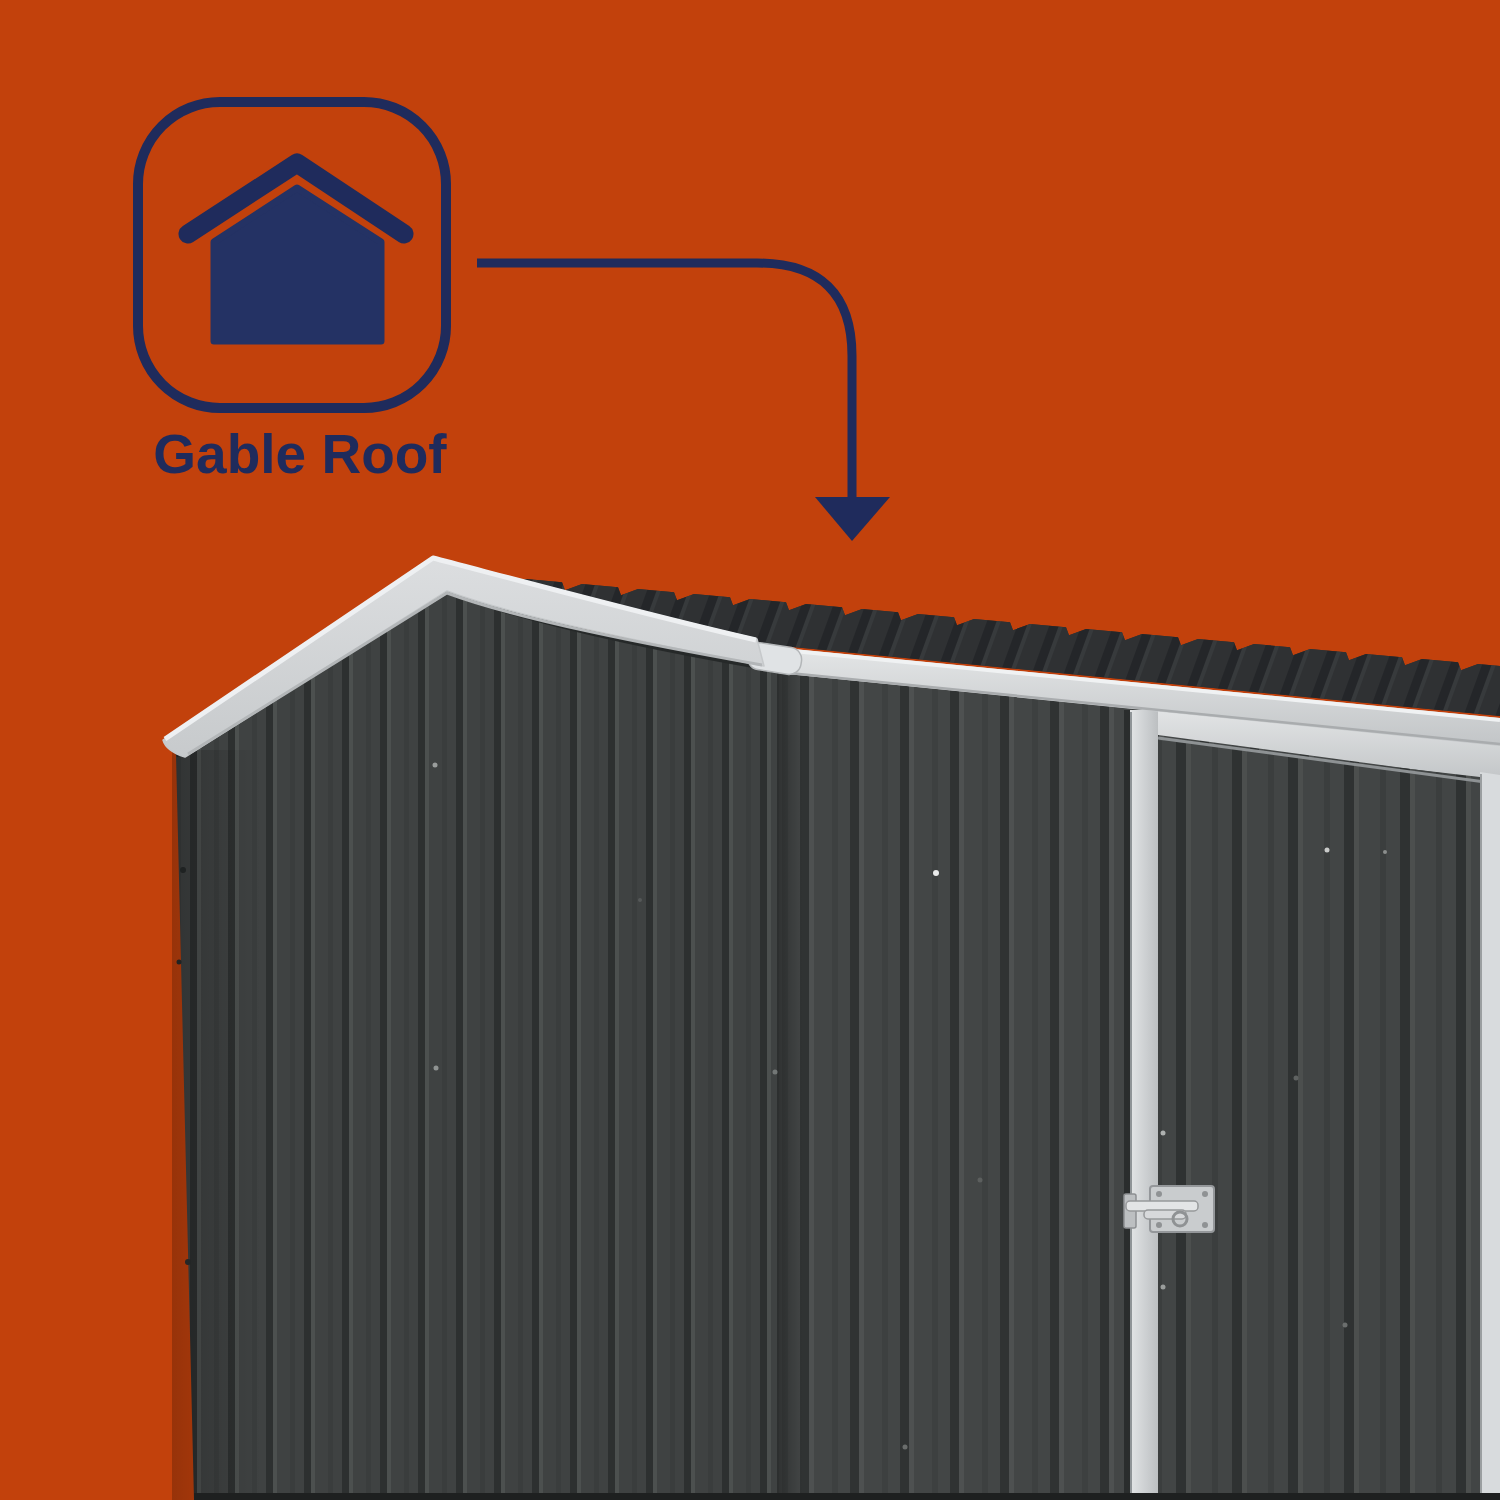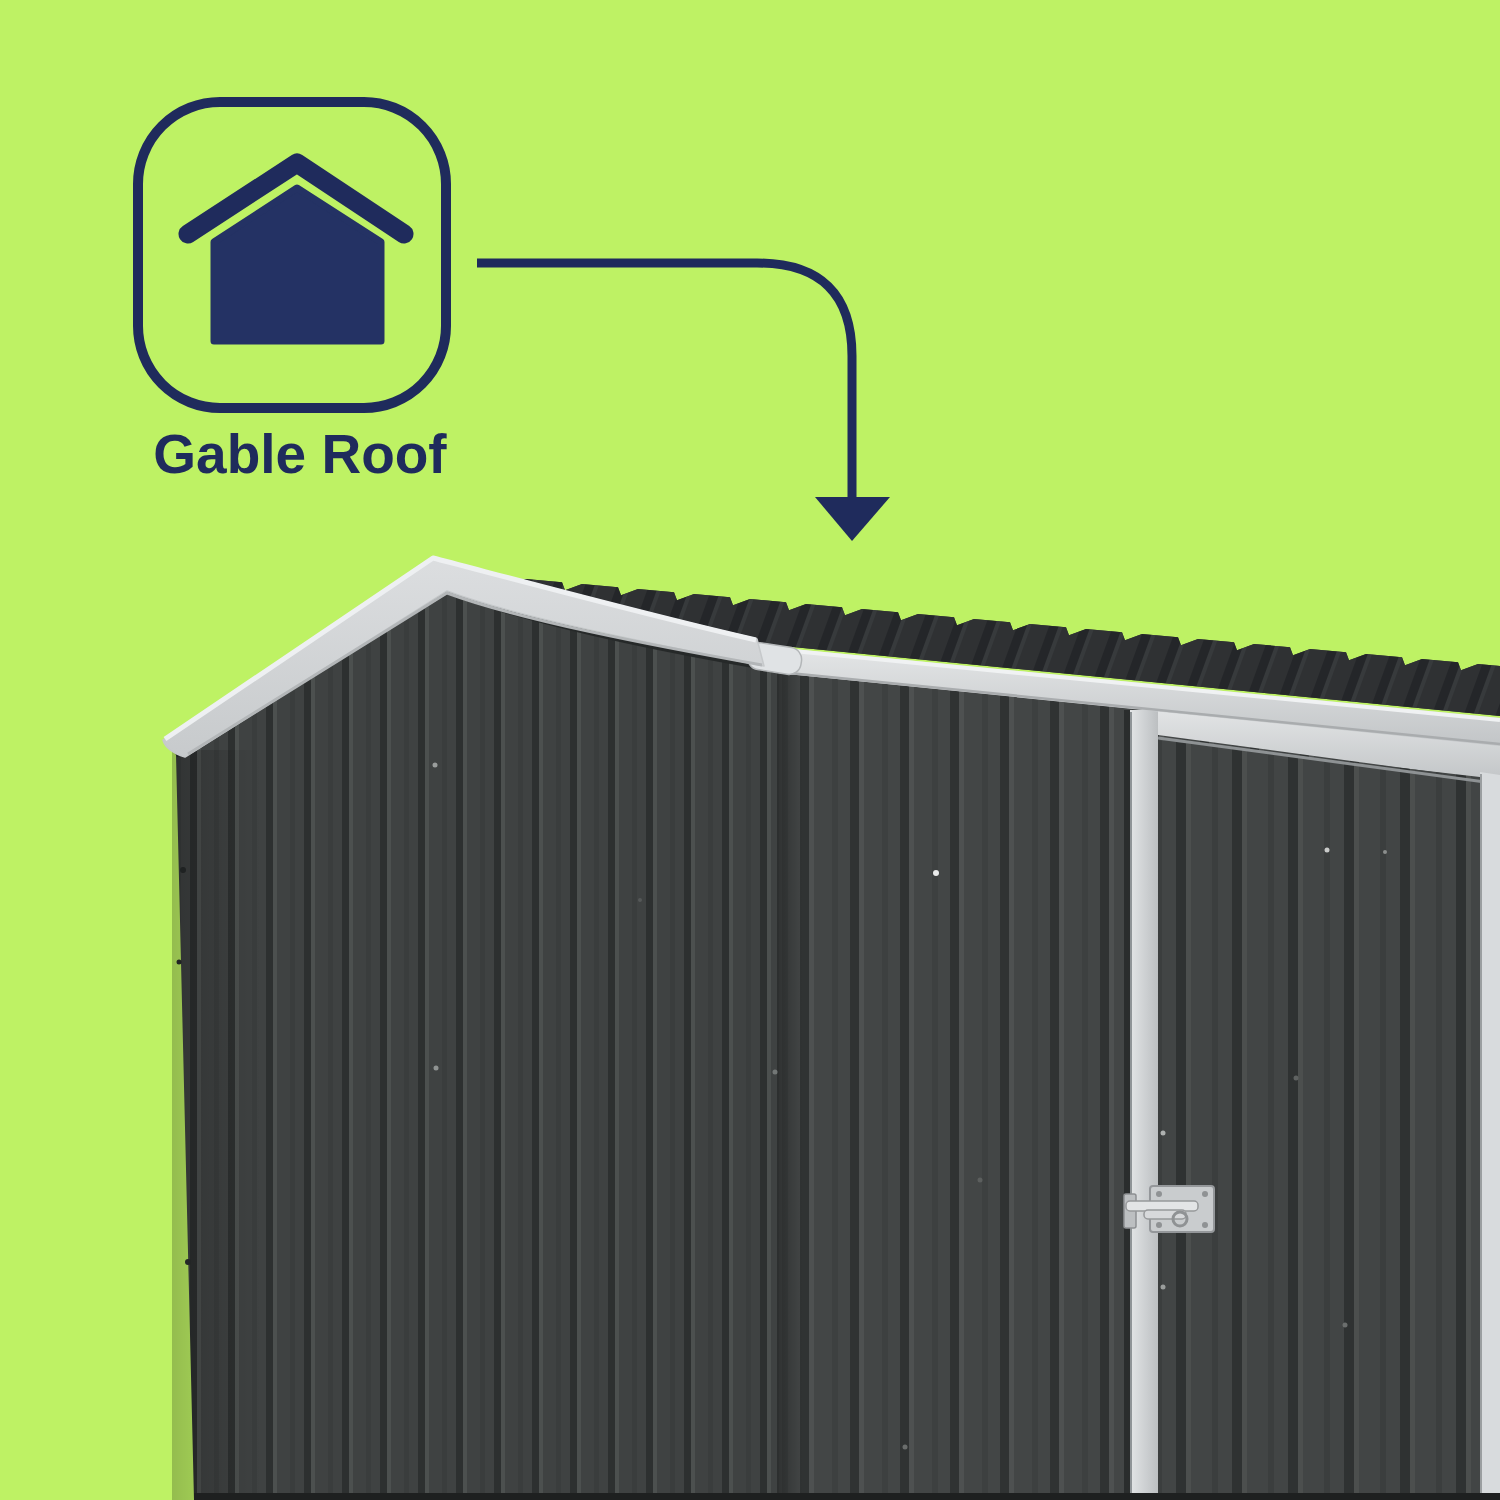--- a/index.html
+++ b/index.html
@@ -1,16 +1,16 @@
 <!DOCTYPE html>
 <html><head>
 <meta charset="utf-8">
 <style>
   html,body{margin:0;padding:0;background:#ffffff;}
-  .stage{position:relative;width:1500px;height:1500px;background:#bef264;overflow:hidden;
+  .stage{position:relative;width:1500px;height:1500px;background:#c2410c;overflow:hidden;
          font-family:"Liberation Sans",sans-serif;}
   svg{position:absolute;left:0;top:0;}
 </style>
 </head>
 <body>
 
 <div class="stage">
 <svg width="1500" height="1500" viewBox="0 0 1500 1500">
   <defs>
 

